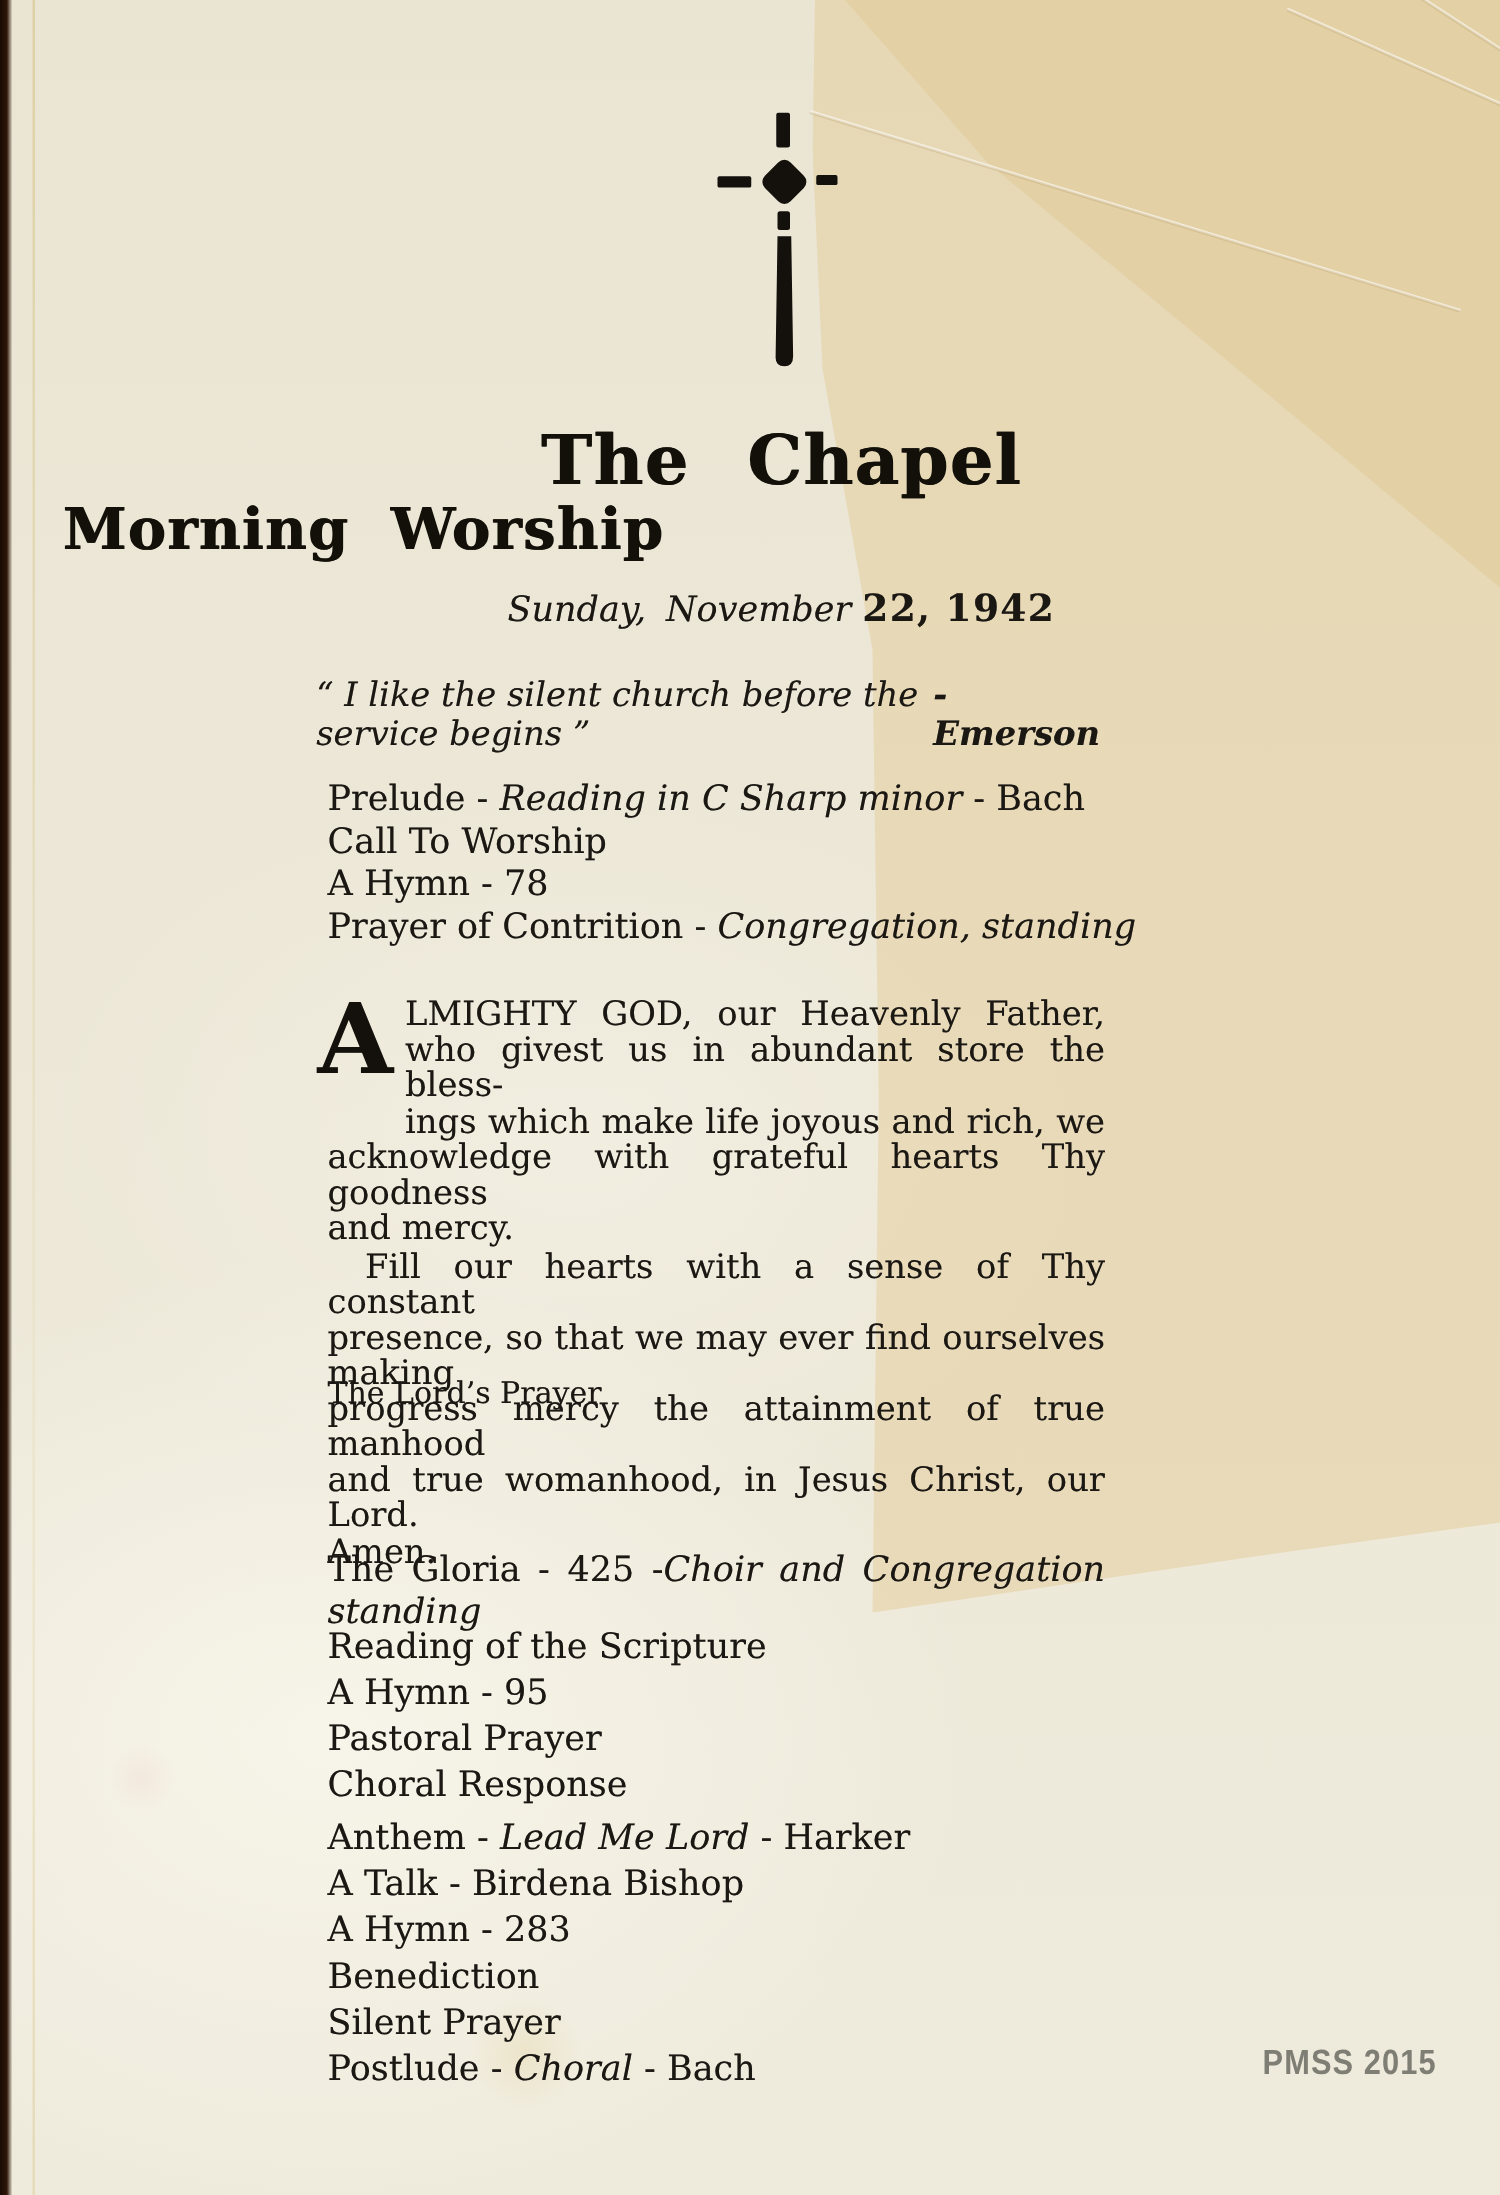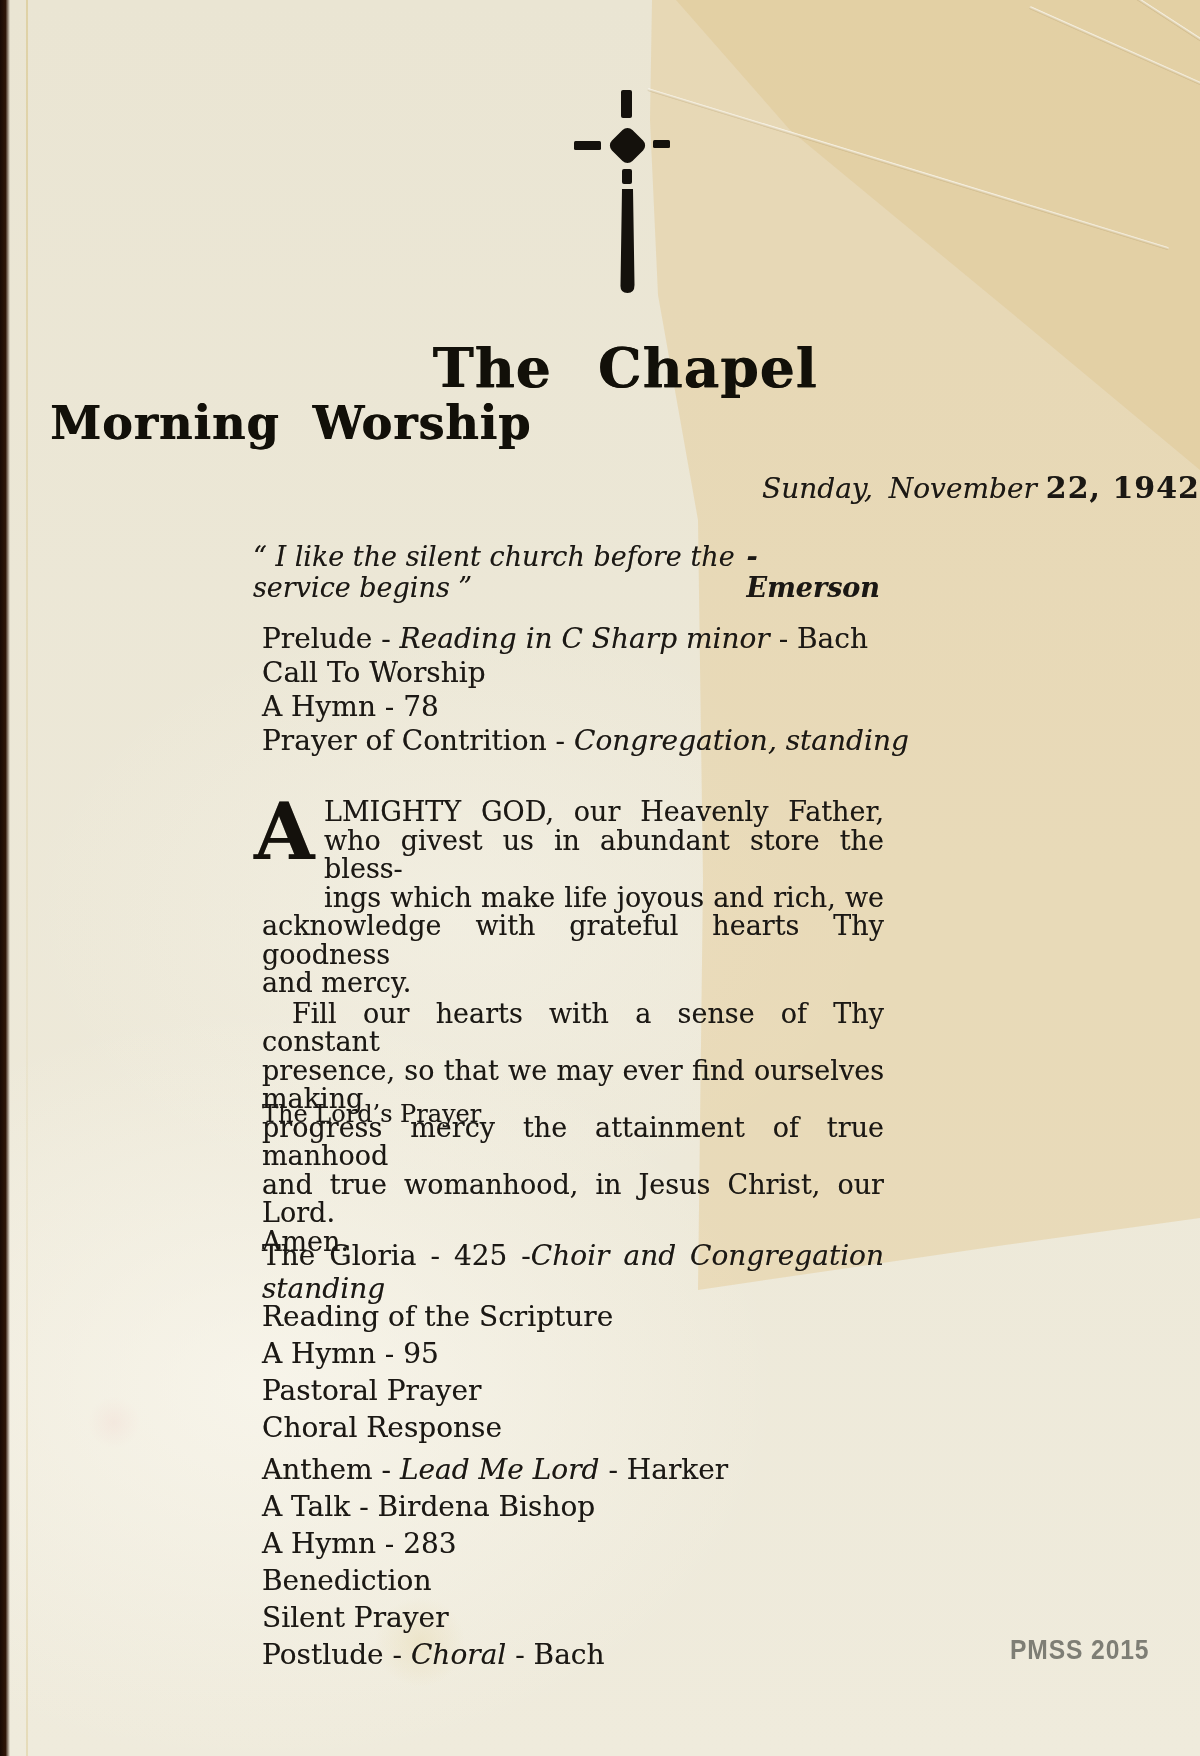--- a/index.html
+++ b/index.html
@@ -32,21 +32,21 @@
   .crease-c{left:1136px;top:-4px;width:110px;transform:rotate(33deg);}
 
   .cross{position:absolute;left:572px;top:90px;}
 
   .title{position:absolute;left:50px;top:314px;width:1150px;text-align:center;
     font-size:55px;font-weight:700;letter-spacing:1px;word-spacing:26px;color:#121009;
     text-shadow:0.7px 0 0 currentColor;margin-top:21px;}
   .subtitle{position:absolute;left:50px;top:396px;width:1150px;text-align:left;
     font-size:46px;font-weight:700;letter-spacing:1px;word-spacing:16px;color:#121009;
     text-shadow:0.7px 0 0 currentColor;}
-  .date{position:absolute;left:50px;top:470px;width:1150px;text-align:right;font-size:28px;}
+  .date{position:absolute;left:50px;top:470px;width:1150px;text-align:center;font-size:28px;}
   .date .it{font-style:italic;word-spacing:7px;}
   .date .num{font-weight:700;font-size:30px;letter-spacing:1px;}
   .quote{position:absolute;left:253px;top:541px;width:627px;display:flex;
     justify-content:space-between;align-items:baseline;font-size:27px;font-style:italic;}
   .quote .attrib{font-weight:700;}
 
   .it{font-style:italic;}
   .list{position:absolute;left:262px;width:622px;font-size:28px;}
   .list1{top:622px;line-height:34px;}
   .list2{top:1298px;line-height:37px;}

